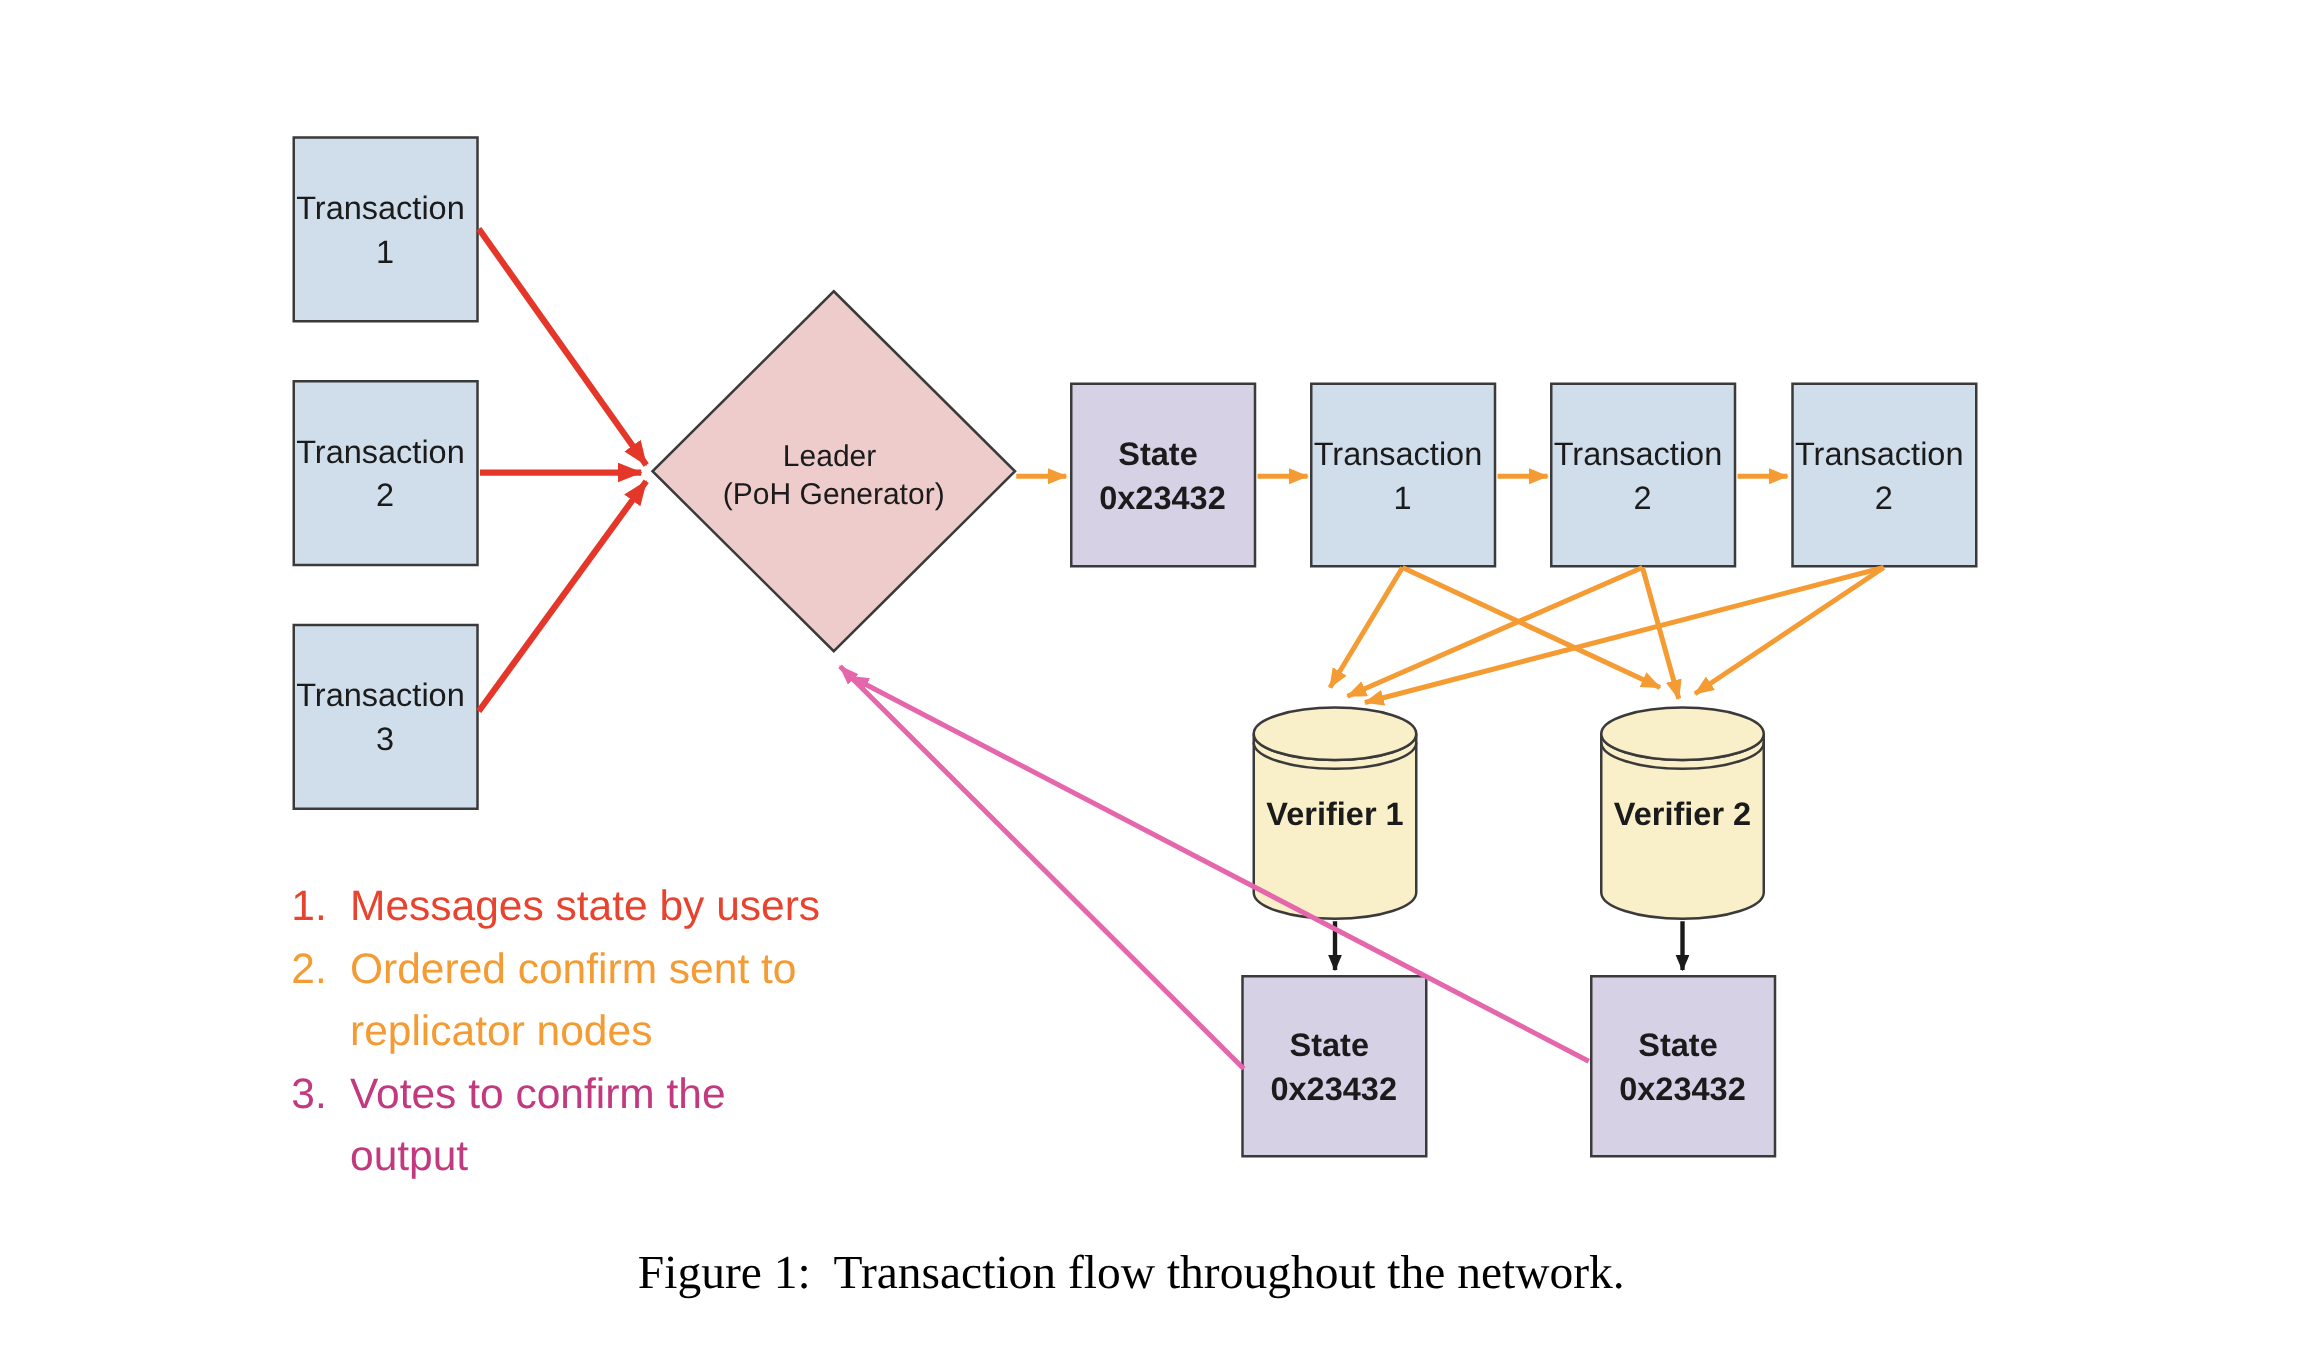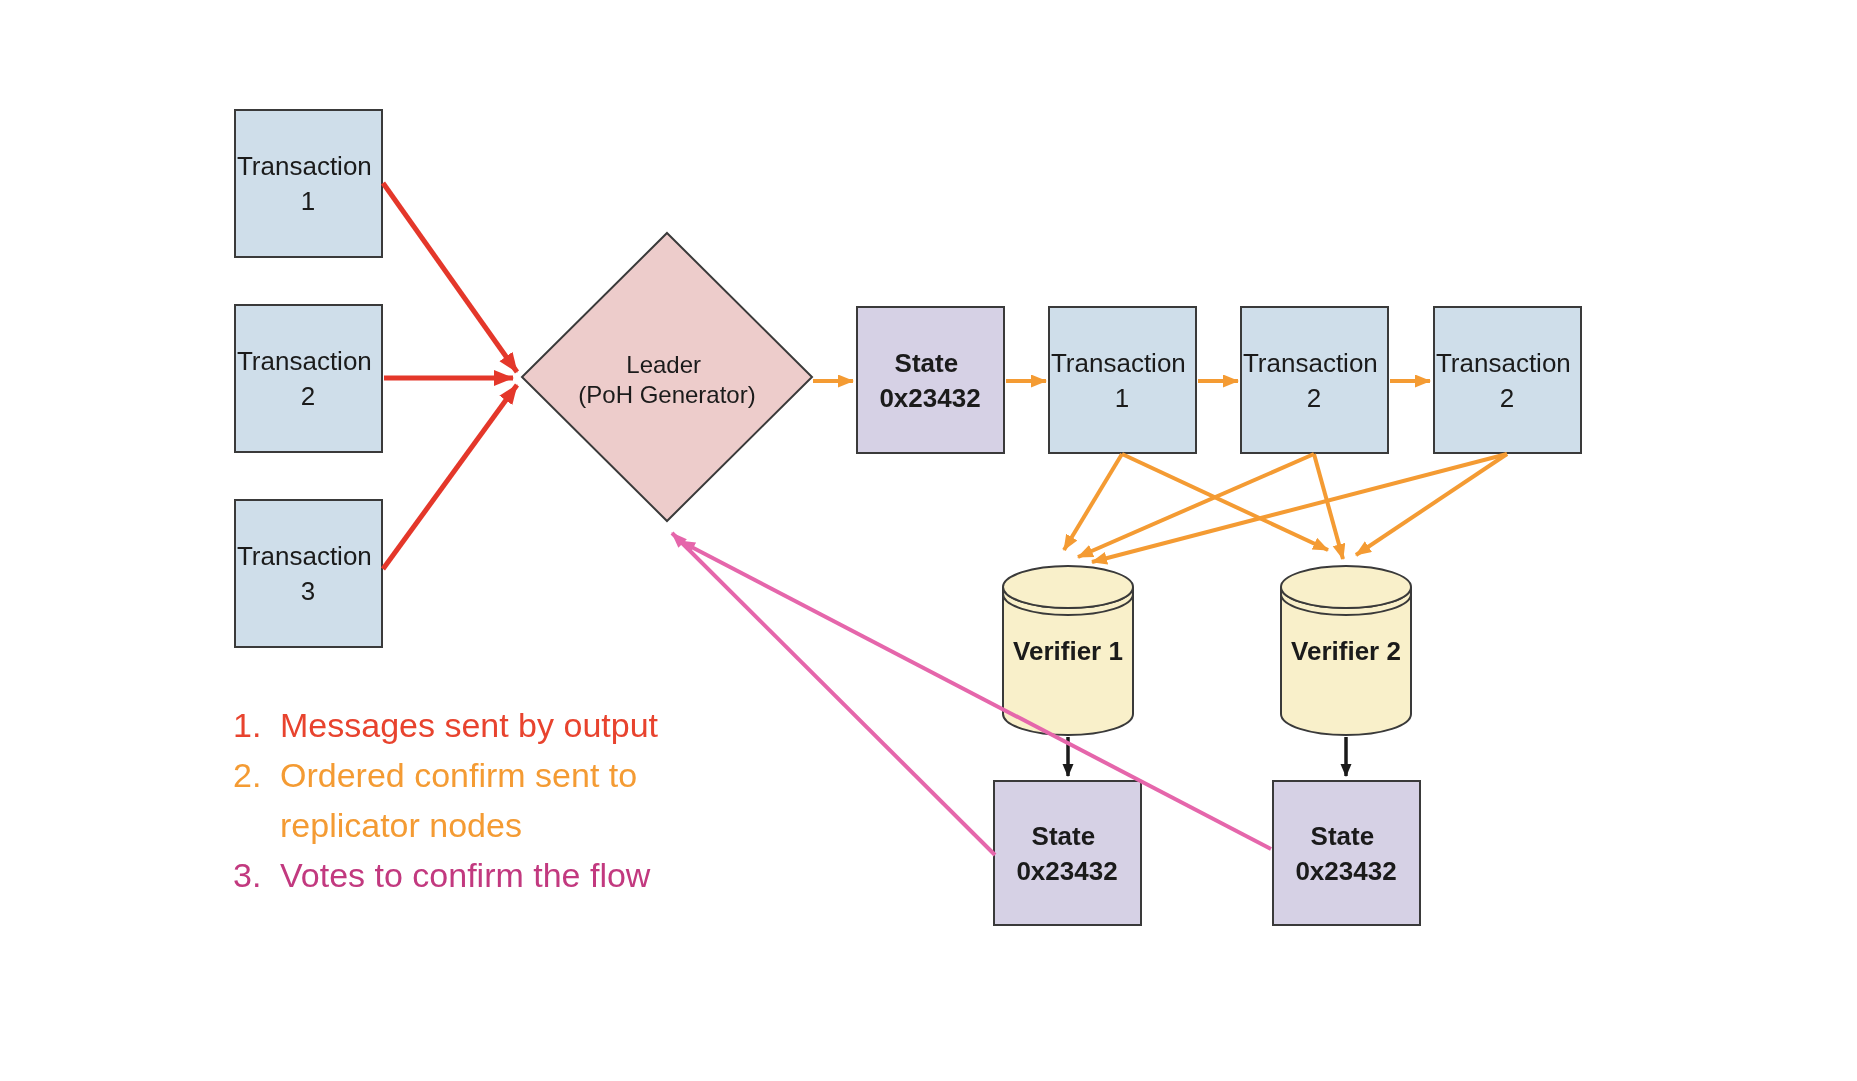--- a/index.html
+++ b/index.html
@@ -171,26 +171,27 @@
     </text>
     <text class="node-label bold">
       <tspan x="1346" y="845">State</tspan>
       <tspan x="1346" y="880">0x23432</tspan>
     </text>
   </svg>
 
   <div id="legend">
     <div class="legend-item" style="color: rgb(232, 67, 46);">
       <span class="legend-num">1.</span>
-      <span class="legend-text">Messages sent by output</span>
+      <span class="legend-text">Messages state by users</span>
     </div>
     <div class="legend-item" style="color: rgb(244, 155, 51);">
       <span class="legend-num">2.</span>
       <span class="legend-text">Ordered confirm sent to replicator nodes</span>
     </div>
     <div class="legend-item" style="color: rgb(194, 57, 127);">
       <span class="legend-num">3.</span>
-      <span class="legend-text">Votes to confirm the flow</span>
+      <span class="legend-text">Votes to confirm the output</span>
     </div>
   </div>
 
+  <div id="caption">Figure 1:  Transaction flow throughout the network.</div>
 
 </div>
 
 </body></html>

